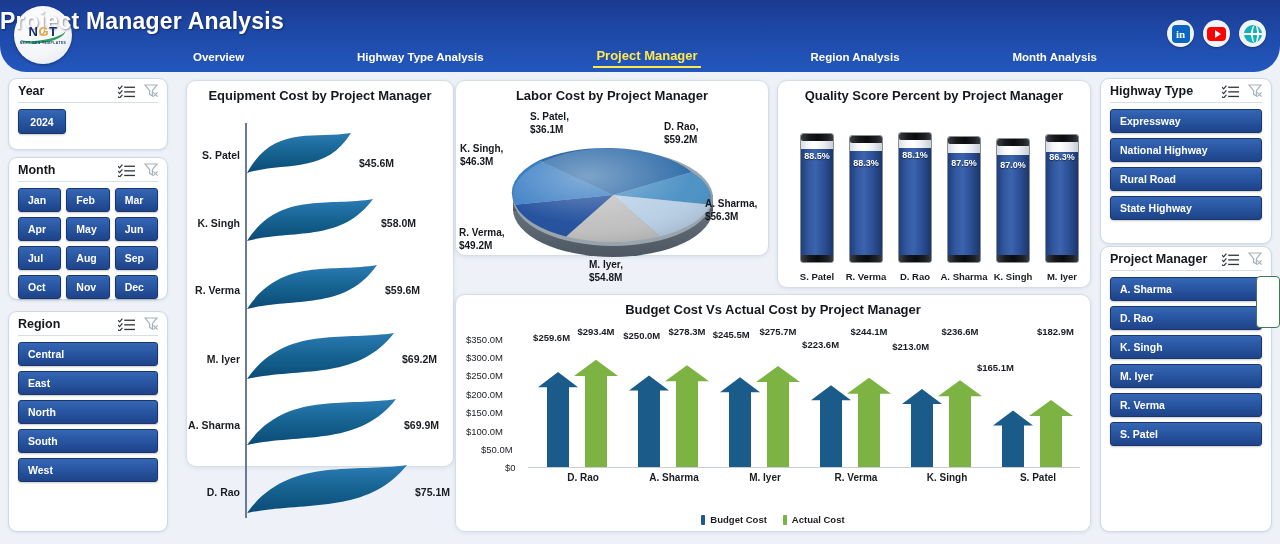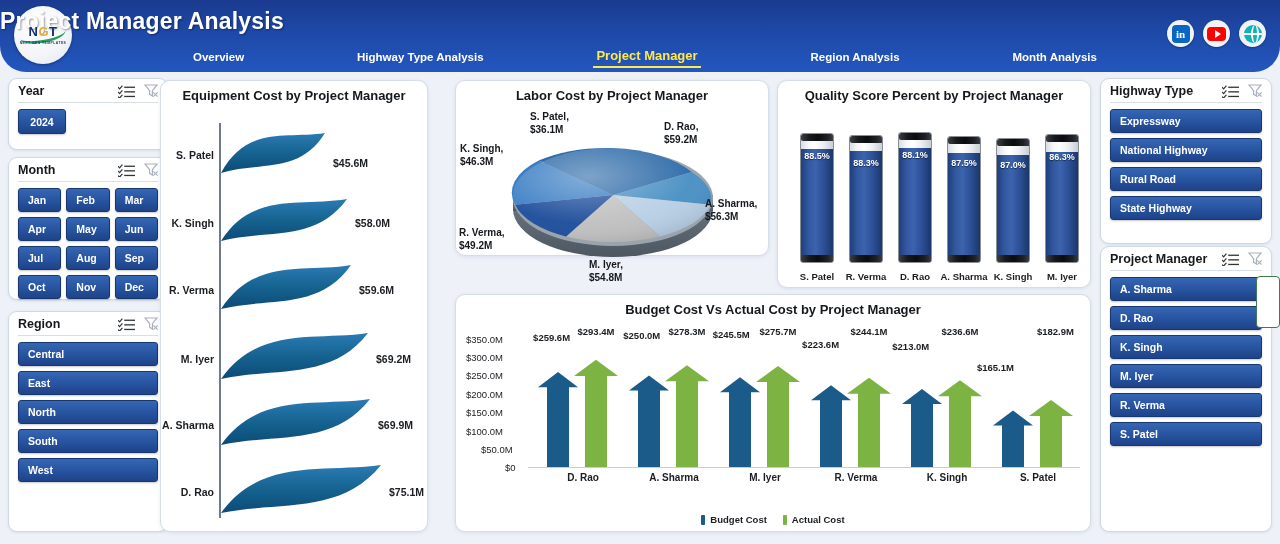--- a/index.html
+++ b/index.html
@@ -295,21 +295,21 @@
   <div class="slicer-rule"></div>
   <div class="stack">
     <div class="chip left">Central</div>
     <div class="chip left">East</div>
     <div class="chip left">North</div>
     <div class="chip left">South</div>
     <div class="chip left">West</div>
   </div>
 </div>
 
-<div class="card" style="left:160px; top:80px; width:268px; height:452px;">
+<div class="card" style="left:186px; top:80px; width:268px; height:387px;">
   <div class="card-title">Equipment Cost by Project Manager</div>
   <div class="axis-line" style="left:58px; top:42px; width:1.6px; height:395px;"></div>
 
   <div class="ribbon-row" style="left:60px; top:48px;">
     <span class="ribbon-label" style="top:20px;">S. Patel</span>
     <svg width="104" height="54" viewBox="0 0 104 54">
       <defs>
           <linearGradient id="rg0" x1="0" y1="0" x2="0" y2="1">
         <stop offset="0%" stop-color="#2b7bb4"></stop>
             <stop offset="52%" stop-color="#15628f"></stop>

